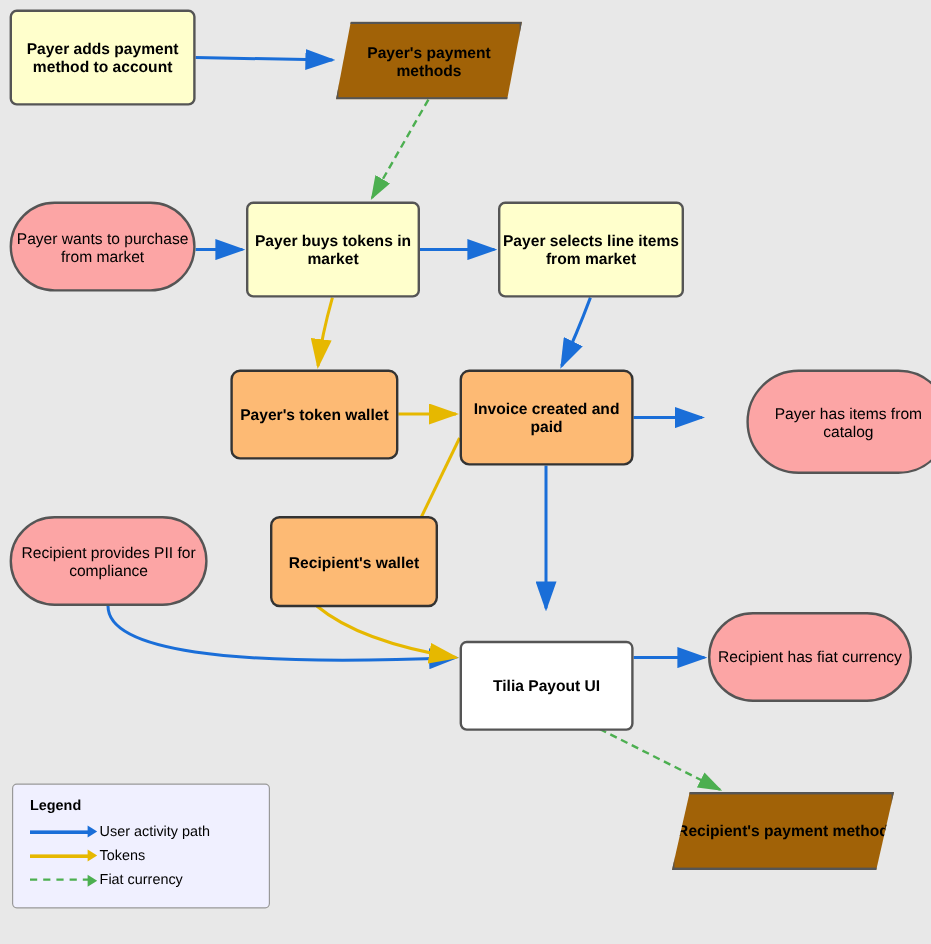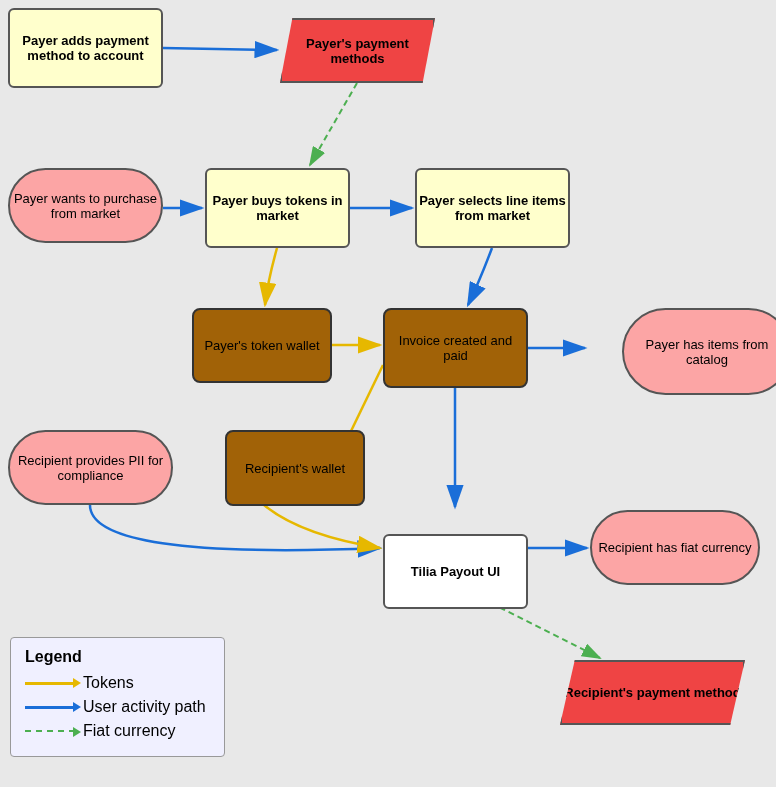--- a/index.html
+++ b/index.html
@@ -35,56 +35,56 @@
       border-radius: 6px;
     }
 
     .node-rect-white {
       background: #ffffff;
       border: 2px solid #555;
       border-radius: 6px;
     }
 
     .node-rect-dark {
-      background: #a16207;
+      background: #fdba74;
       border: 2px solid #333;
       border-radius: 8px;
-      font-weight: normal;
+      font-weight: bold;
     }
 
     .node-ellipse {
       background: #fca5a5;
       border: 2px solid #555;
       border-radius: 50px;
       font-weight: normal;
     }
 
     .node-parallelogram {
-      background: #ef4444;
+      background: #a16207;
       border: 2px solid #555;
       clip-path: polygon(8% 0%, 100% 0%, 92% 100%, 0% 100%);
       font-weight: bold;
     }
 
     svg.arrows {
       position: absolute;
       top: 0;
       left: 0;
       width: 776px;
       height: 787px;
       pointer-events: none;
     }
 
     .legend-box {
       position: absolute;
       background: #f0f0ff;
       border: 1px solid #999;
       border-radius: 4px;
       padding: 10px 14px;
-      font-size: 16px;
+      font-size: 12px;
     }
 
     .legend-row {
       display: flex;
       align-items: center;
       margin: 6px 0;
     }
 
     .legend-line {
       display: inline-block;
@@ -237,27 +237,27 @@
   </div>
 
   <div class="node node-parallelogram" style="left:560px; top:660px; width:185px; height:65px;">
     <span>Recipient's payment method</span>
   </div>
 
   <div class="legend-box" style="left:10px; bottom:30px; width:215px;">
     <div style="font-weight:bold; margin-bottom:8px;">Legend</div>
 
     <div class="legend-row">
+      <span class="legend-line legend-arrow-blue"></span>
+      <span>User activity path</span>
+    </div>
+
+    <div class="legend-row">
       <span class="legend-line legend-arrow-yellow"></span>
       <span>Tokens</span>
-    </div>
-
-    <div class="legend-row">
-      <span class="legend-line legend-arrow-blue"></span>
-      <span>User activity path</span>
     </div>
 
     <div class="legend-row">
       <span class="legend-line legend-arrow-green"></span>
       <span>Fiat currency</span>
     </div>
   </div>
 
 </div>
 

